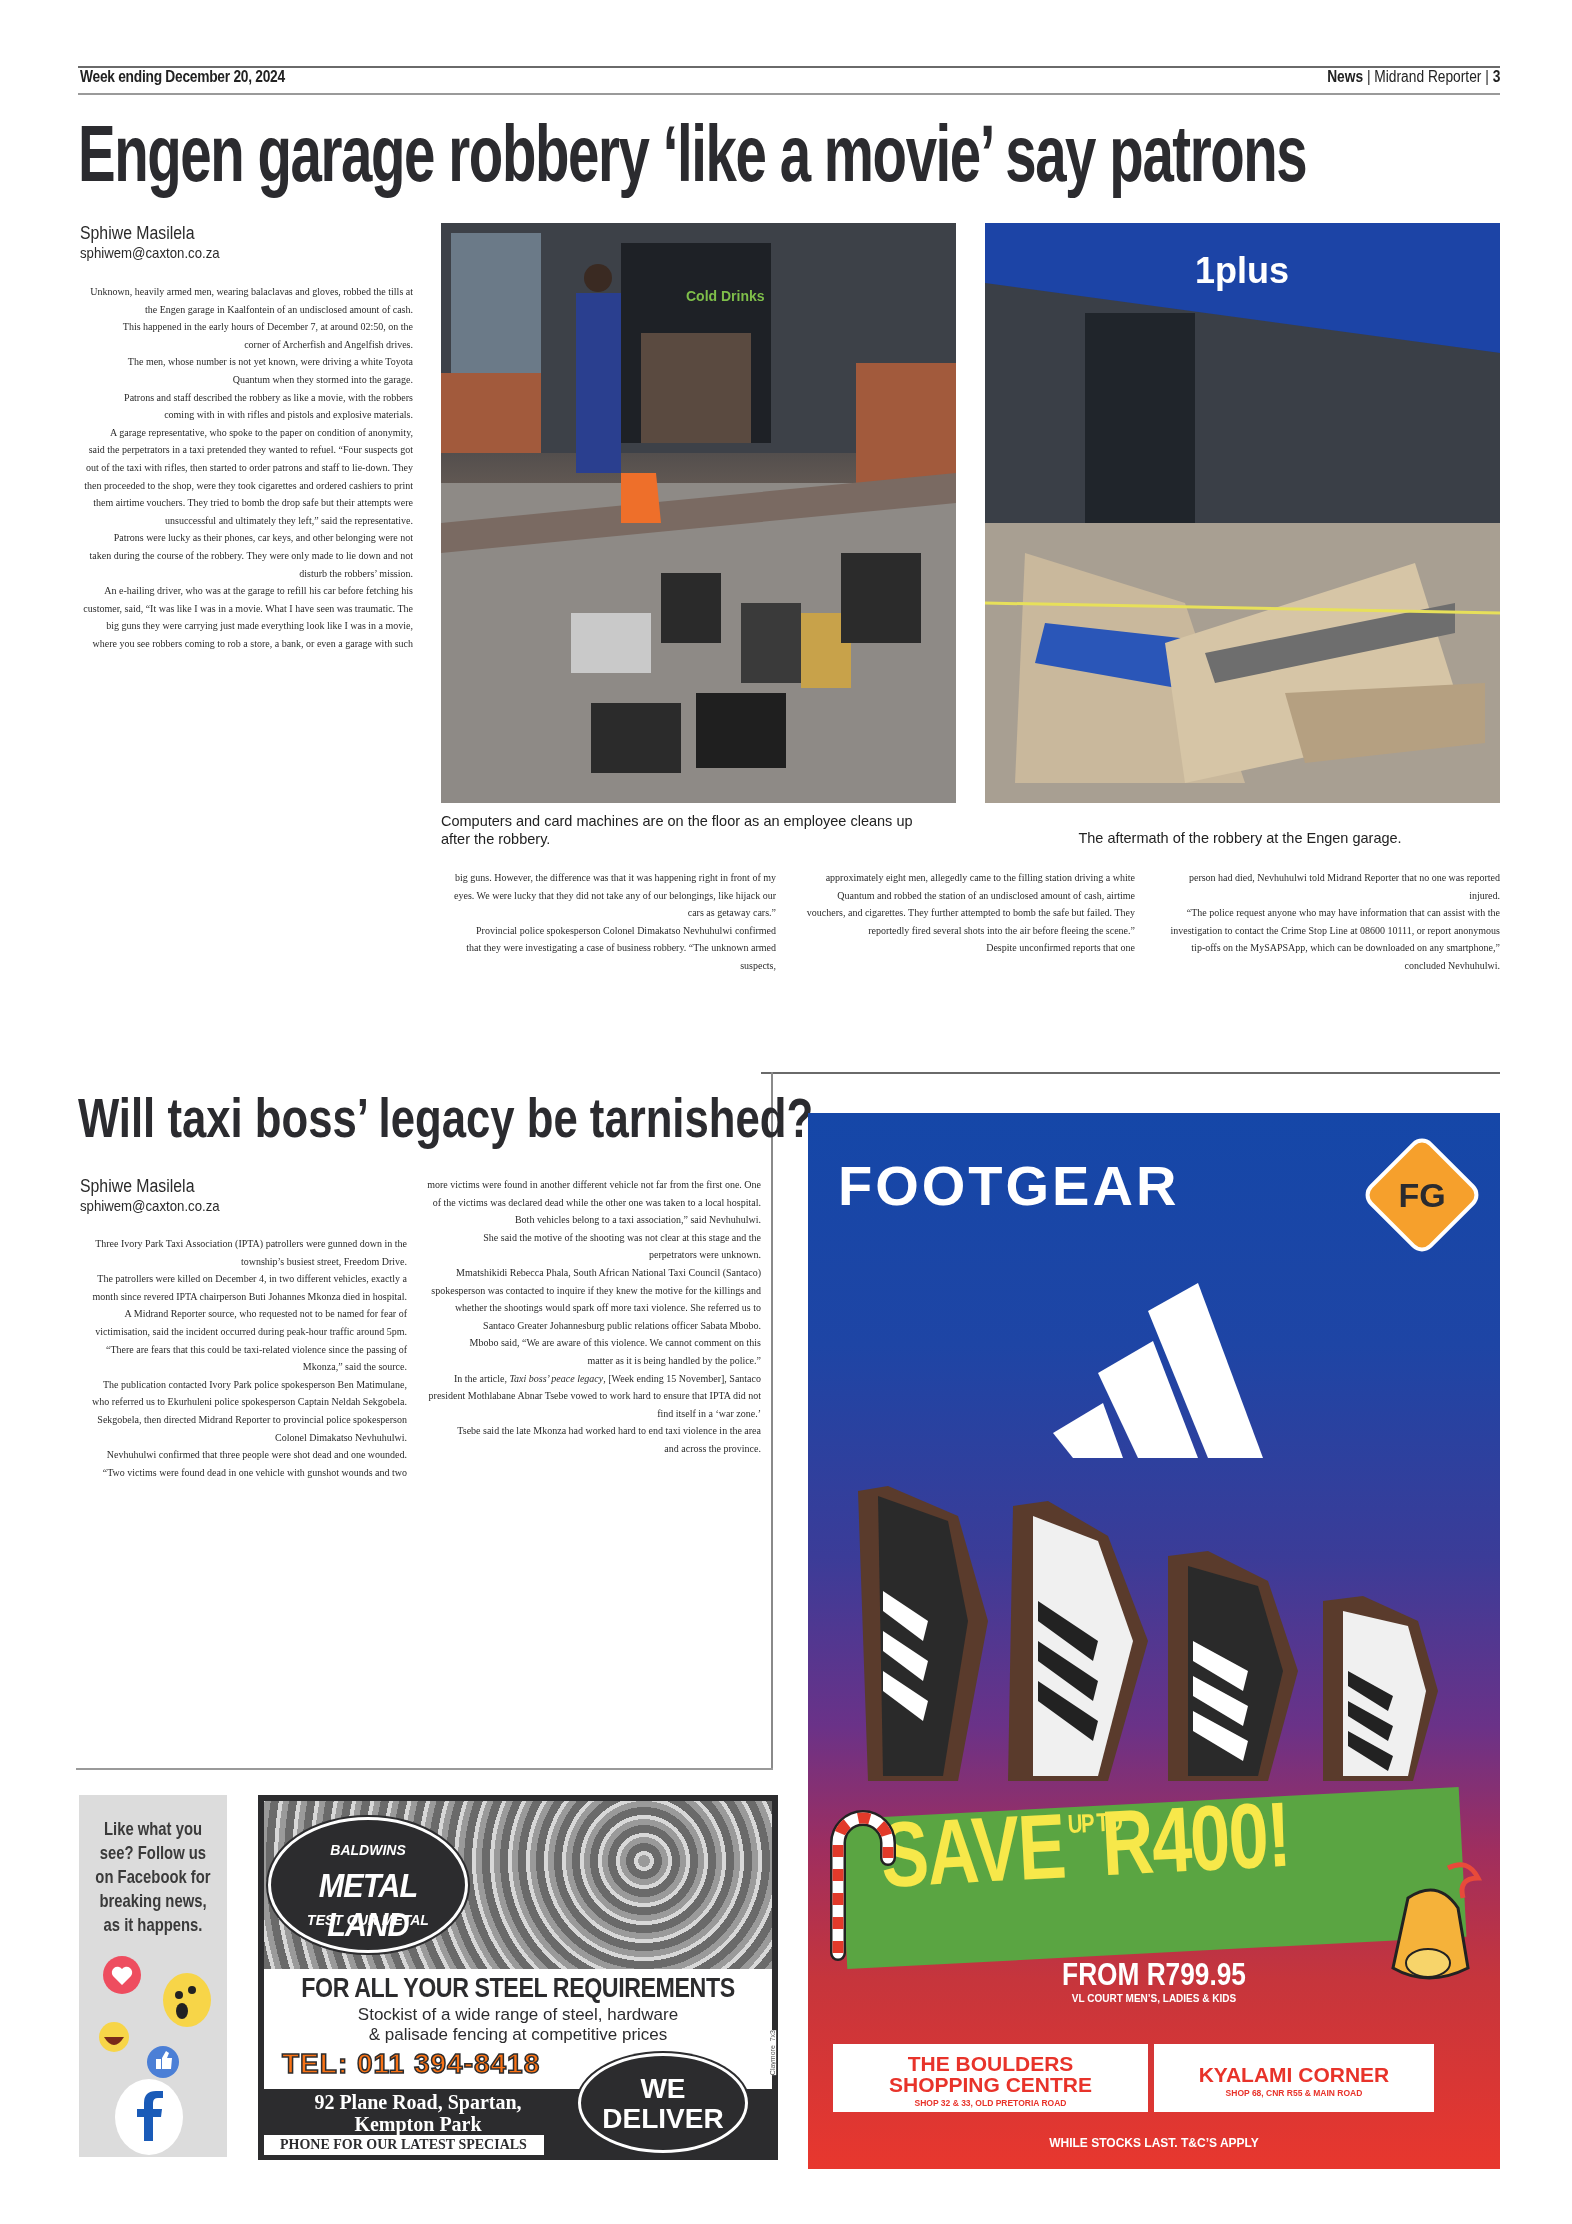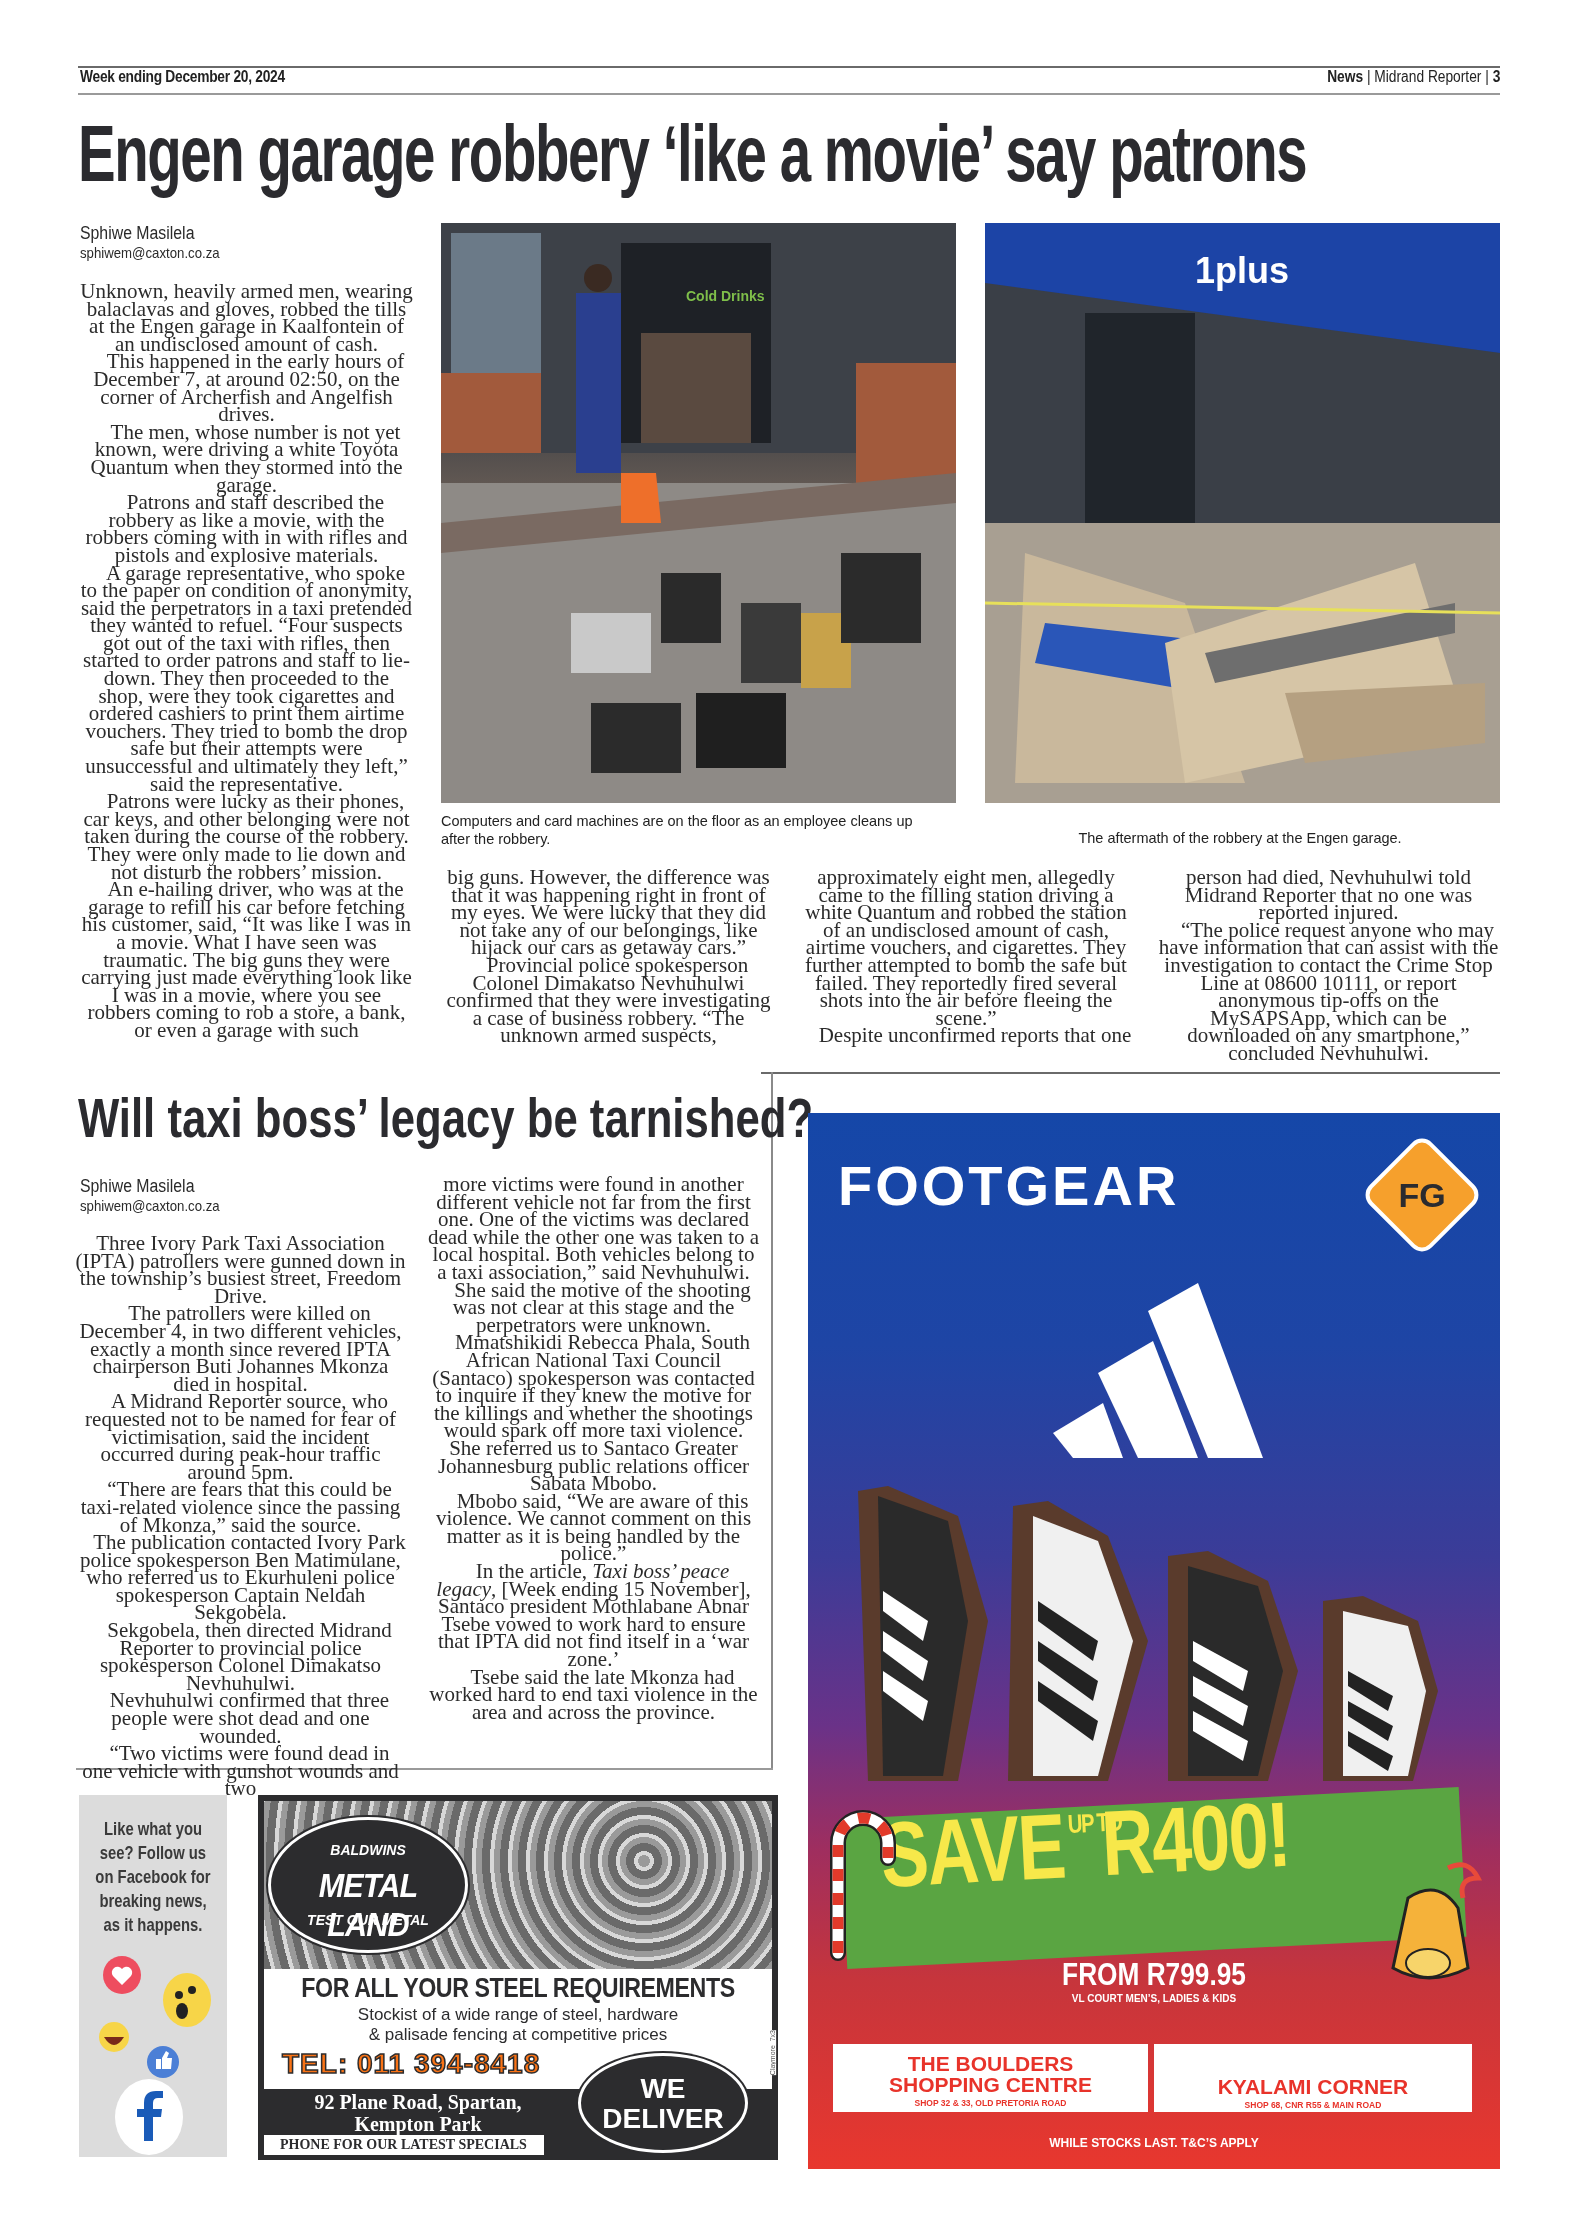--- a/index.html
+++ b/index.html
@@ -7,21 +7,21 @@
 body{position:relative;font-family:"Liberation Serif",serif;color:#2a2a2a}
 .abs{position:absolute}
 .rule{position:absolute;background:#6a6a6a}
 
 .hdr-date{left:80px;top:68px;font-family:"Liberation Sans",sans-serif;font-weight:bold;font-size:16px;letter-spacing:-0.3px;transform:scaleX(0.86);transform-origin:left center;color:#222}
 .hdr-right{right:72px;top:68px;font-family:"Liberation Sans",sans-serif;font-size:16px;transform:scaleX(0.86);transform-origin:right center;color:#222;white-space:nowrap}
 .hdr-right b{font-weight:bold}
 .headline{left:78px;top:114px;font-family:"Liberation Sans",sans-serif;font-weight:bold;font-size:80px;line-height:1;letter-spacing:-2px;color:#2b2b2f;transform:scaleX(0.705);transform-origin:left top;white-space:nowrap}
 .byline{font-family:"Liberation Sans",sans-serif;font-size:18px;line-height:21px;color:#2a2a2a;transform:scaleX(0.88);transform-origin:left top;white-space:nowrap}
 .byline .email{font-size:15px;line-height:18px}
-.col{font-size:21px;line-height:17.6px;color:#2b2b2b;text-align:center}
+.col{font-size:10px;line-height:17.6px;color:#2b2b2b;text-align:right}
 .col p{margin:0;text-indent:0}
 .col p.ind{text-indent:18px}
 .caption{font-family:"Liberation Sans",sans-serif;font-size:14.5px;line-height:18px;color:#222}
 
 .photo{overflow:hidden}
 .ph1{left:441px;top:223px;width:515px;height:580px;background:linear-gradient(180deg,#4a4e55 0%,#3a3d42 30%,#7b6a5e 55%,#8f8a87 70%,#9d9b99 100%)}
 .ph2{left:985px;top:223px;width:515px;height:580px;background:linear-gradient(180deg,#1c3c9a 0%,#1d44a8 18%,#2f3338 35%,#575e66 55%,#9a8c7a 75%,#b9a98e 100%)}
 
 .h2{left:78px;top:1090px;font-family:"Liberation Sans",sans-serif;font-size:56px;line-height:1;color:#2b2b2f;transform:scaleX(0.78);transform-origin:left top;white-space:nowrap}
 
@@ -262,18 +262,18 @@
     <path d="M20 40 Q50 20 70 50 L80 110 Q40 130 5 110 Z" fill="#f5b23a" stroke="#222" stroke-width="3"></path>
     <ellipse cx="40" cy="105" rx="22" ry="14" fill="#f7d46a" stroke="#222" stroke-width="2"></ellipse>
   </svg>
   <div class="from">FROM R799.95</div>
   <div class="from-sub">VL COURT MEN’S, LADIES &amp; KIDS</div>
   <div class="store" style="left:25px;width:315px;padding-top:9px">
     <div class="n">THE BOULDERS</div>
     <div class="n">SHOPPING CENTRE</div>
     <div class="a">SHOP 32 &amp; 33, OLD PRETORIA ROAD</div>
   </div>
-  <div class="store" style="left:346px;width:318px;padding-top:32px">
+  <div class="store" style="left:346px;width:280px;padding-top:20px">
     <div class="n">KYALAMI CORNER</div>
     <div class="a">SHOP 68, CNR R55 &amp; MAIN ROAD</div>
   </div>
   <div class="tc">WHILE STOCKS LAST. T&amp;C’S APPLY</div>
 </div>
 
 </body></html>

